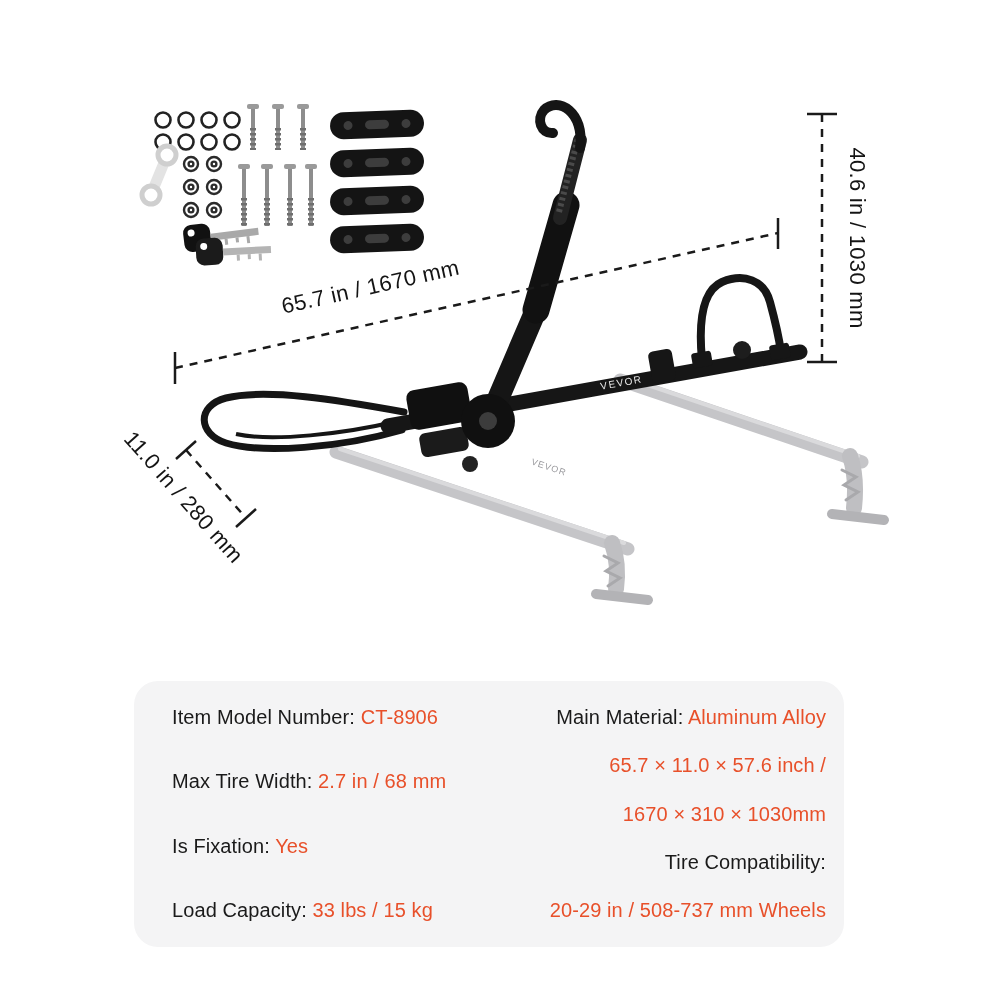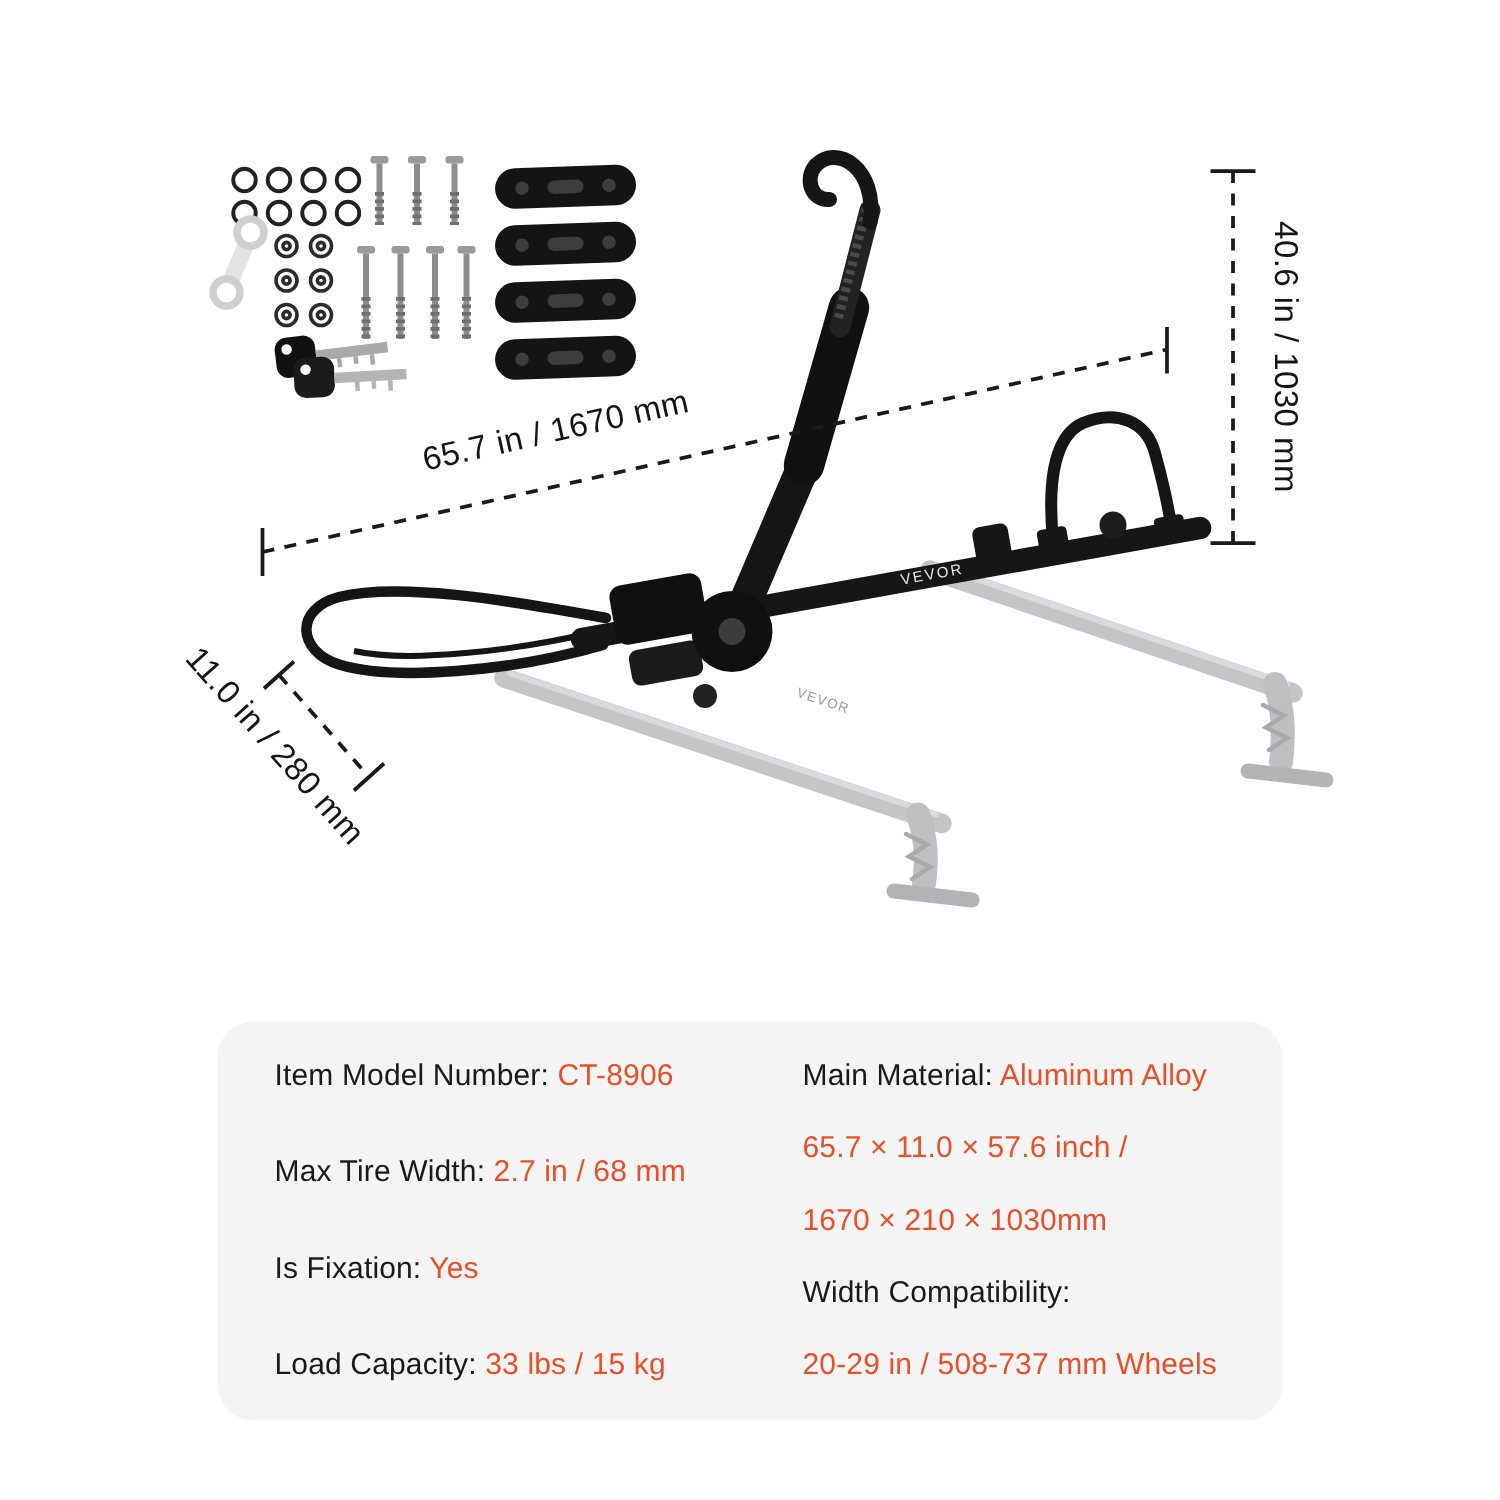--- a/index.html
+++ b/index.html
@@ -1,27 +1,27 @@
 <!DOCTYPE html>
 <html><head>
 <meta charset="utf-8">
 <style>
   * { margin:0; padding:0; box-sizing:border-box; }
   html, body { width:1000px; height:1000px; background:#ffffff; font-family:"Liberation Sans", sans-serif; }
   .stage { position:relative; width:1000px; height:1000px; background:#ffffff; overflow:hidden; }
   .scene { position:absolute; top:0; left:0; }
   .dim-label { font-size:22px; font-weight:500; fill:#141414; letter-spacing:0.3px; }
   .spec-card {
-    position:absolute; left:145px; top:681px; width:710px; height:266px;
+    position:absolute; left:134px; top:681px; width:710px; height:266px;
     background:#f4f4f5; border-radius:24px;
     display:flex; padding:25px 18px 25px 38px;
   }
   .spec-col { display:flex; flex-direction:column; justify-content:space-between; }
   .spec-col.left { width:352px; flex:none; }
-  .spec-col.right { flex:1; }
+  .spec-col.right { flex:1;align-items:flex-end; }
   .spec-row { font-size:20px; font-weight:500; color:#1a1a1a; white-space:nowrap; letter-spacing:0.1px; }
   .spec-row .val { color:#e8502a; }
 </style>
 </head>
 <body>
 
 <div class="stage">
 
   <svg class="scene" width="1000" height="660" viewBox="0 0 1000 660">
 
@@ -197,19 +197,19 @@
   <div class="spec-card">
     <div class="spec-col left">
       <p class="spec-row"><span class="lbl">Item Model Number: </span><span class="val">CT-8906</span></p>
       <p class="spec-row"><span class="lbl">Max Tire Width: </span><span class="val">2.7 in / 68 mm</span></p>
       <p class="spec-row"><span class="lbl">Is Fixation: </span><span class="val">Yes</span></p>
       <p class="spec-row"><span class="lbl">Load Capacity: </span><span class="val">33 lbs / 15 kg</span></p>
     </div>
     <div class="spec-col right">
       <p class="spec-row"><span class="lbl">Main Material: </span><span class="val">Aluminum Alloy</span></p>
       <p class="spec-row"><span class="lbl"></span><span class="val">65.7 × 11.0 × 57.6 inch /</span></p>
-      <p class="spec-row"><span class="lbl"></span><span class="val">1670 × 210 × 1030mm</span></p>
-      <p class="spec-row"><span class="lbl">Width Compatibility:</span><span class="val"></span></p>
+      <p class="spec-row"><span class="lbl"></span><span class="val">1670 × 310 × 1030mm</span></p>
+      <p class="spec-row"><span class="lbl">Tire Compatibility:</span><span class="val"></span></p>
       <p class="spec-row"><span class="lbl"></span><span class="val">20-29 in / 508-737 mm Wheels</span></p>
     </div>
   </div>
 
 </div>
 
 </body></html>

